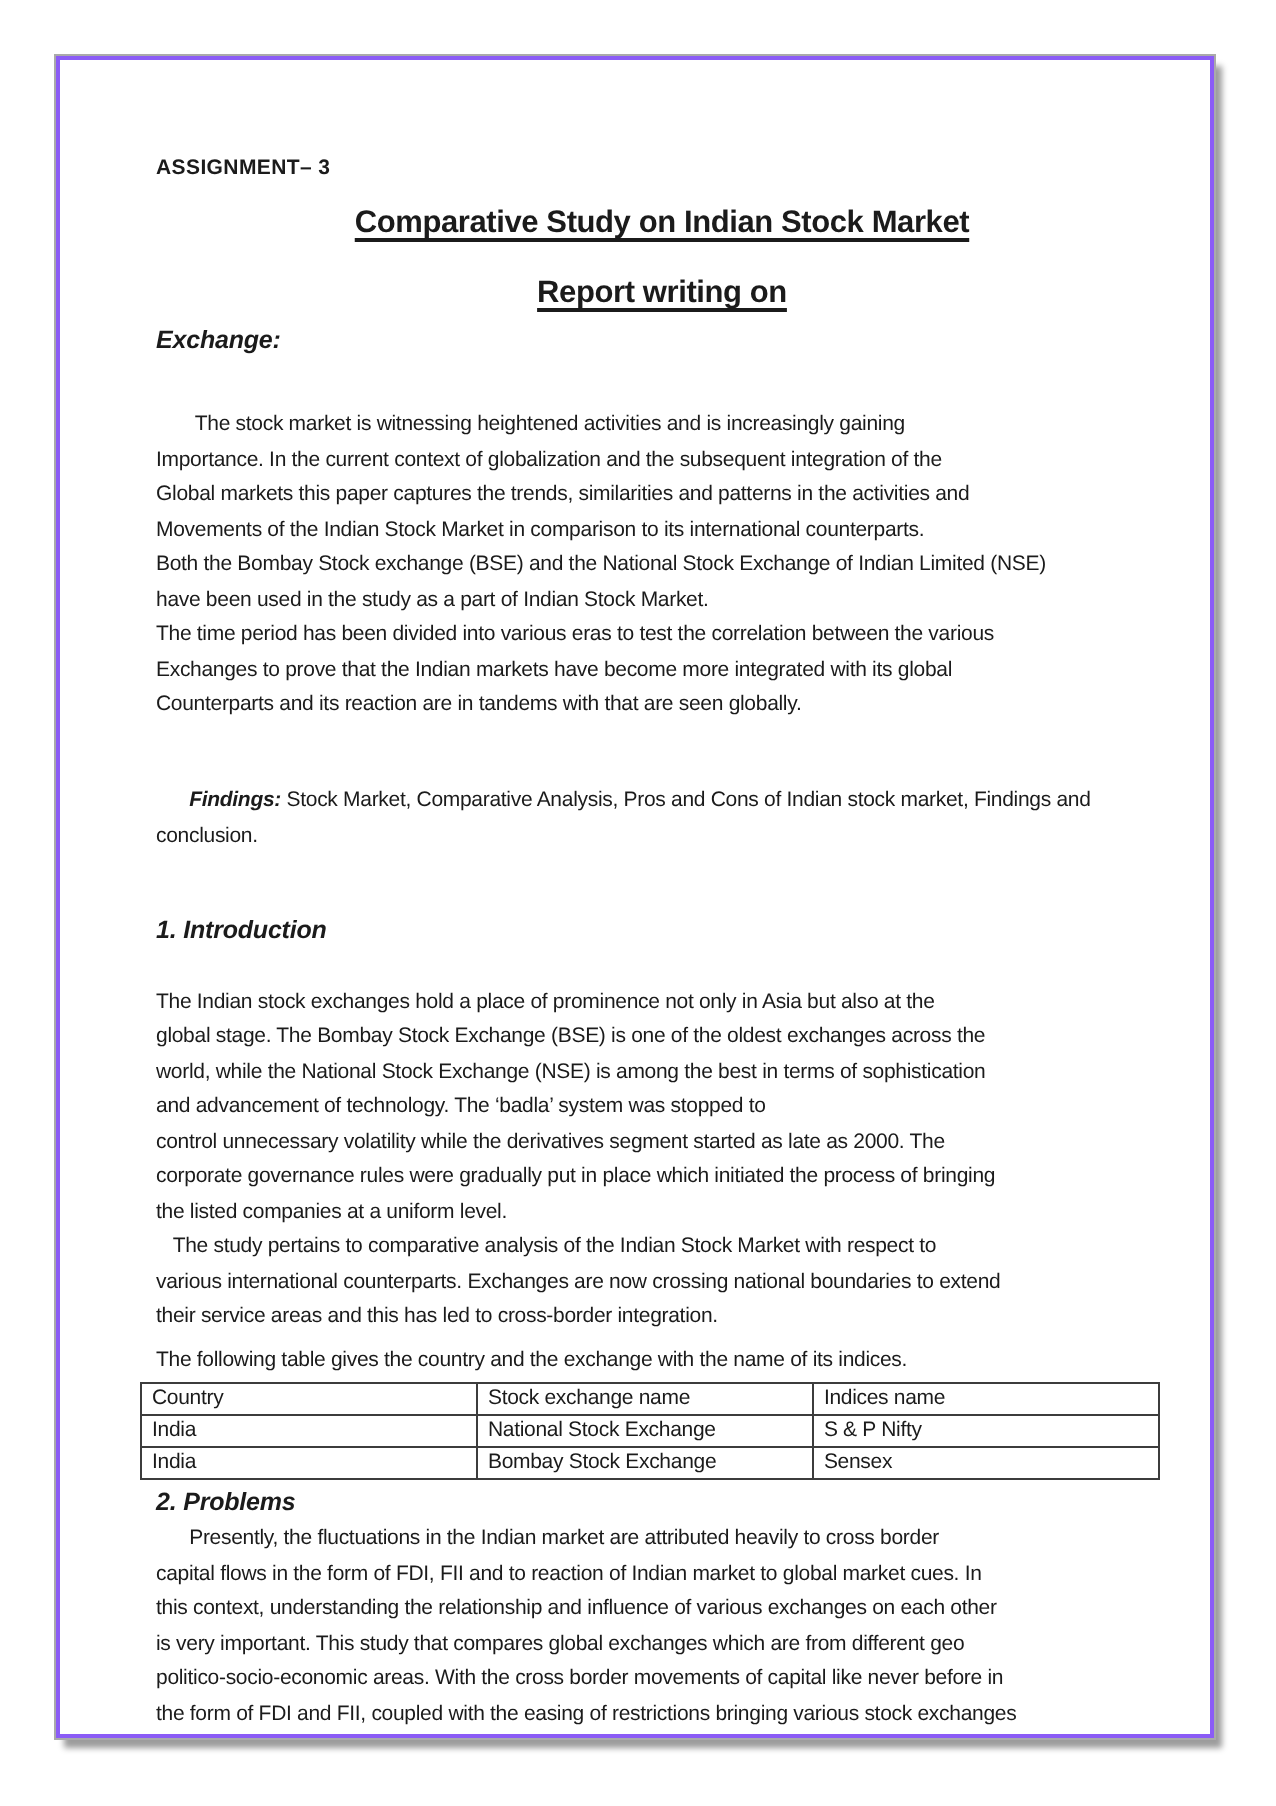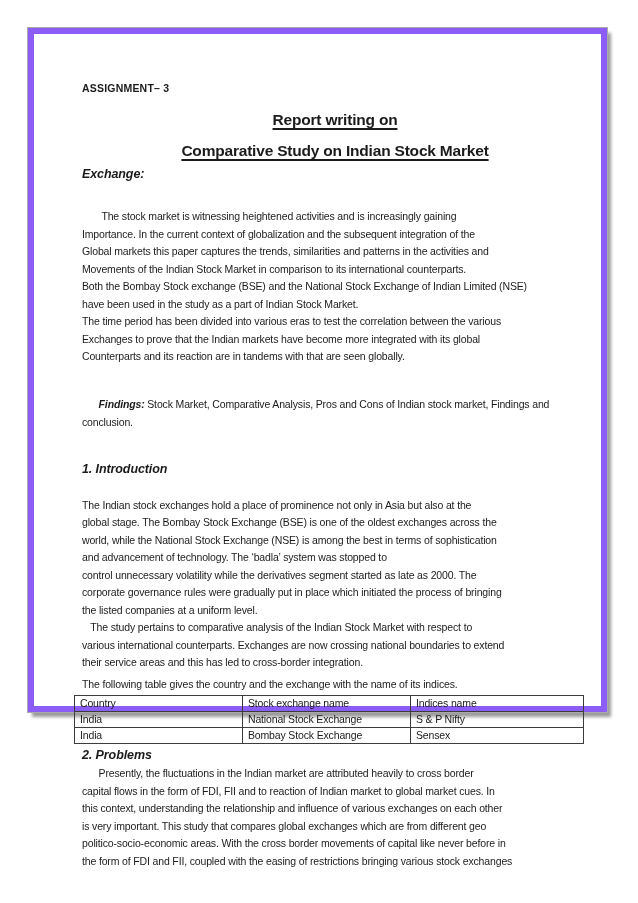--- a/index.html
+++ b/index.html
@@ -6,23 +6,23 @@
   html, body {
     width:638px; height:903px;
     background:#ffffff;
     font-family:"Liberation Sans", sans-serif;
     color:#1b1b1b;
     overflow:hidden;
   }
   .page-frame {
     position:absolute;
     left:28px; top:28px;
-    width:579px; height:684px;
+    width:579px; height:841px;
     background:#ffffff;
-    border:6px solid #8b5cf6;
+    border:2px solid #8b5cf6;
     box-shadow:0 0 0 1px #aaaaaa, 4px 5px 3px #9c9c9c;
   }
   .content {
     position:absolute;
     left:48px; top:48px;
     width:506px;
   }
   .assignment-label {
     font-size:10.5px;
     font-weight:bold;
@@ -81,22 +81,22 @@
   .problems-paragraph { margin-top:3px; }
 </style>
 </head>
 <body>
 
 <div class="page-frame">
   <div class="content">
 
     <div class="assignment-label">ASSIGNMENT– 3</div>
 
+    <div class="doc-title second">Comparative Study on Indian Stock Market</div>
     <div class="doc-title first">Report writing on</div>
-    <div class="doc-title second">Comparative Study on Indian Stock Market</div>
 
     <div class="section-heading abstract-heading">Exchange:</div>
 
     <div class="body-text abstract-paragraph">       The stock market is witnessing heightened activities and is increasingly gaining
 Importance. In the current context of globalization and the subsequent integration of the
 Global markets this paper captures the trends, similarities and patterns in the activities and
 Movements of the Indian Stock Market in comparison to its international counterparts.
 Both the Bombay Stock exchange (BSE) and the National Stock Exchange of Indian Limited (NSE)
 have been used in the study as a part of Indian Stock Market.
 The time period has been divided into various eras to test the correlation between the various

